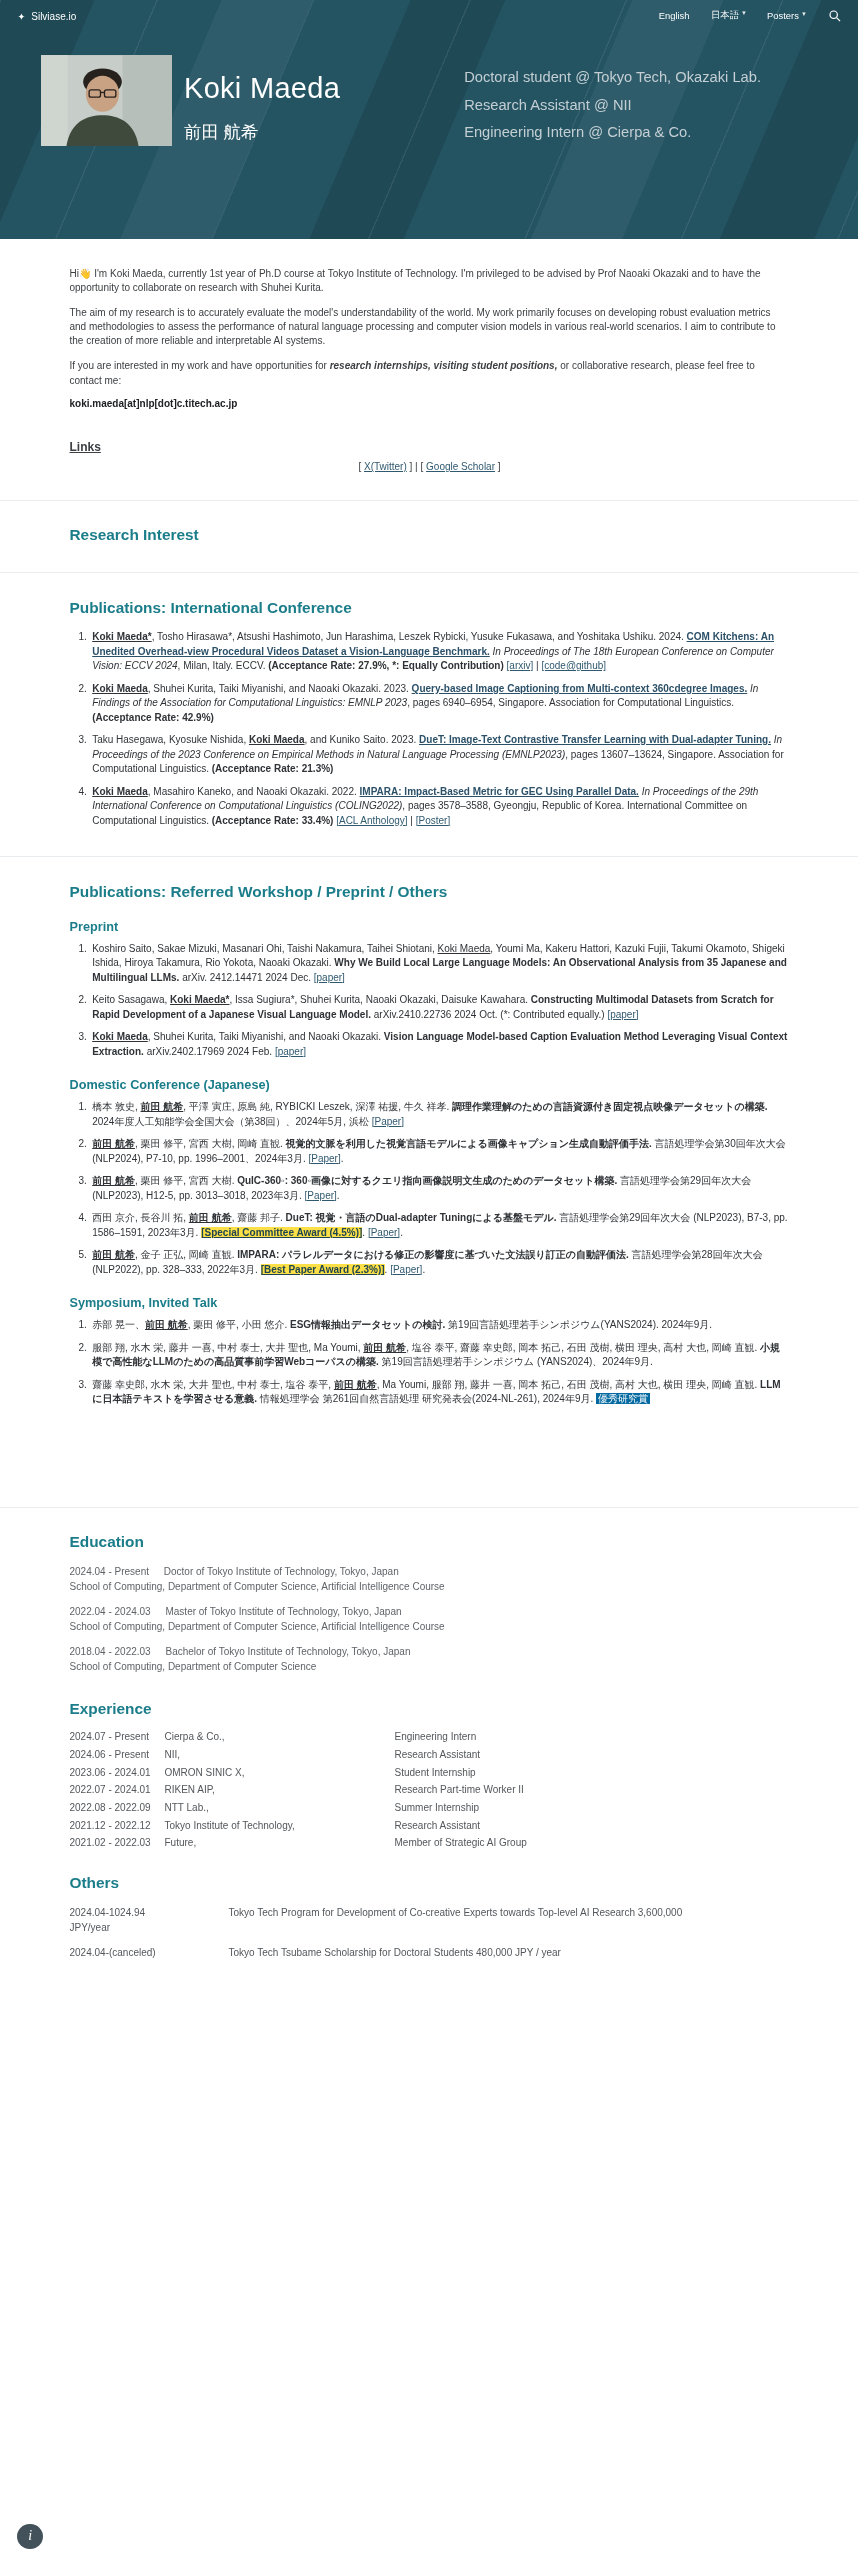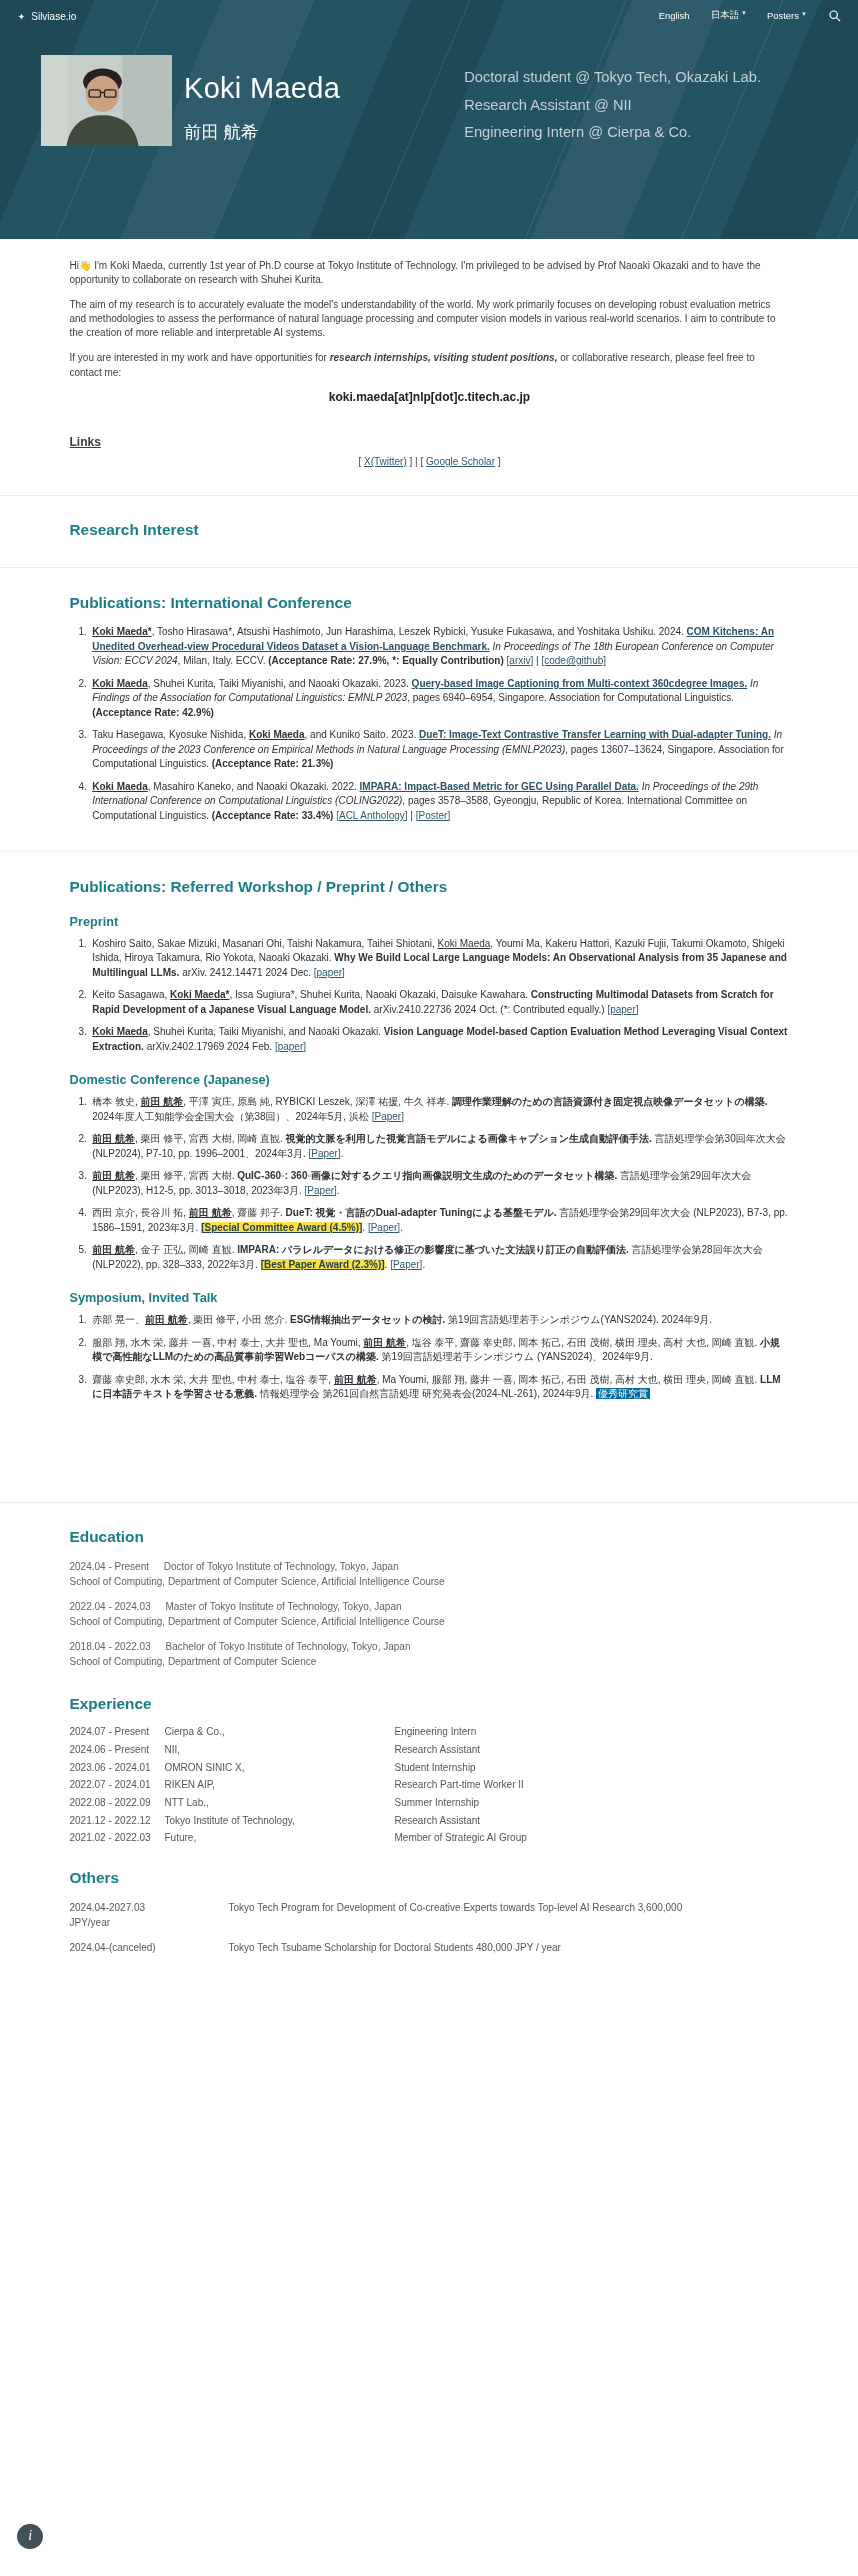--- a/index.html
+++ b/index.html
@@ -35,23 +35,23 @@
   .hero-inner { display: flex; align-items: flex-start; padding: 23px 40px 0 41px; }
   .photo { width: 131px; height: 91px; flex: none; overflow: hidden; }
   .photo svg { display: block; }
   .hero-names { margin-left: 12px; }
   .hero-title { font-size: 29px; font-weight: 400; margin: 17.4px 0 0; line-height: 1.15; letter-spacing: 0.3px; }
   .name-ja { font-size: 17.4px; margin-top: 14.7px; font-weight: 400; }
   .hero-roles { margin-left: auto; margin-right: 58px; margin-top: 9.4px; font-size: 14.7px; line-height: 1.85; color: #c4cfd4; font-weight: 300; }
 
   
   .content { width: 720px; margin: 0 auto; }
-  .intro { padding-top: 20px; }
+  .intro { padding-top: 28px; }
   .para { font-size: 10px; line-height: 1.42; margin: 0 0 10.7px; color: #3c4043; }
-  .email { font-size: 12px; font-weight: 700; color: #202124; margin: 0 0 10.7px; cursor: pointer; text-align: center; }
+  .email { font-size: 10px; font-weight: 700; color: #202124; margin: 0 0 10.7px; cursor: pointer; }
   .links-label { margin-top: 31px; font-size: 12px; font-weight: 700; text-decoration: underline; }
   .links-row { margin: 6.7px 0 0; font-size: 10px; text-align: center; }
 
   .rule { border: none; border-top: 0.7px solid #e9edef; margin: 28px 0 0; }
   .rule-lg { margin-top: 100px; }
 
   .section-title { color: #1b7d8a; font-size: 15.4px; font-weight: 700; margin: 25.4px 0 13.4px; }
   .sub-title { color: #1b7d8a; font-size: 12.7px; font-weight: 700; margin: 19px 0 8px; }
 
   .ri-list { list-style: square; margin: 0; padding-left: 17.4px; font-size: 10px; }
@@ -264,21 +264,21 @@
     <span>Future,</span>
     <span>Member of Strategic AI Group</span>
   </div>
 </section>
 
 <section class="content others">
   <h2 class="section-title">Others</h2>
 
   <div class="other-row">
     <div>
-      <span class="other-period">2024.04-2027.03</span><span>Tokyo Tech Program for Development of Co-creative Experts towards Top-level AI Research 3,600,000</span>
+      <span class="other-period">2024.04-1024.94</span><span>Tokyo Tech Program for Development of Co-creative Experts towards Top-level AI Research 3,600,000</span>
     </div>
     <div>JPY/year</div>
   </div>
 
   <div class="other-row">
     <div>
       <span class="other-period">2024.04-(canceled)</span><span>Tokyo Tech Tsubame Scholarship for Doctoral Students 480,000 JPY / year</span>
     </div>
   </div>
 </section>

